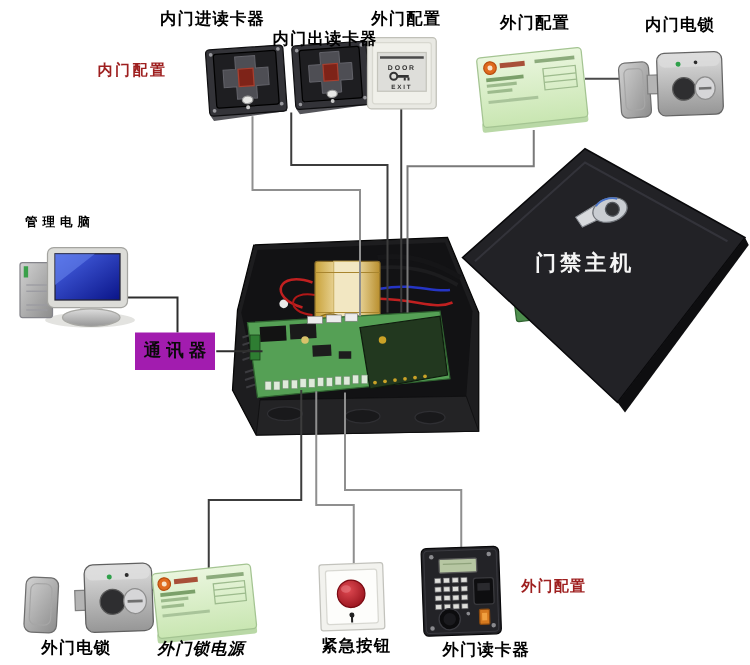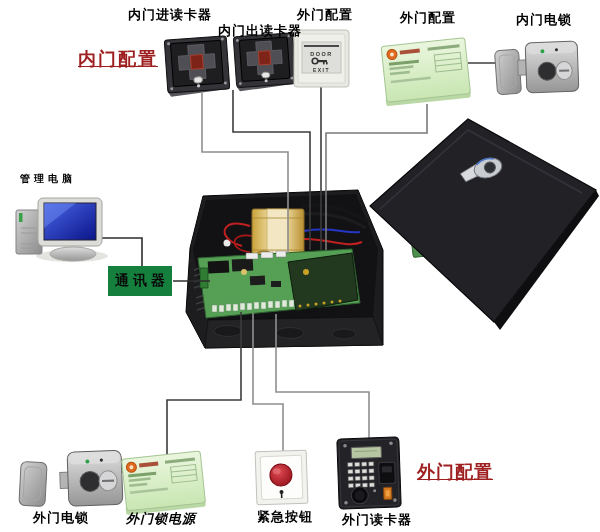--- a/index.html
+++ b/index.html
@@ -1,25 +1,25 @@
 <!DOCTYPE html>
 <html><head>
 <meta charset="utf-8">
 <style>
   html,body{margin:0;padding:0;background:#fff;}
   .stage{position:relative;width:600px;height:528px;background:#ffffff;overflow:hidden;
          font-family:"Liberation Sans",sans-serif;}
   .stage svg{position:absolute;left:0;top:0;}
   .lbl{position:absolute;white-space:nowrap;color:#000;font-weight:bold;font-size:13px;
        letter-spacing:1px;line-height:1;}
-  .lbl-red{position:absolute;white-space:nowrap;color:#9e1f1f;font-weight:bold;font-size:18px;
-       letter-spacing:2px;line-height:1;font-family:"DejaVu Serif","Liberation Serif",serif;text-decoration:underline;}
+  .lbl-red{position:absolute;white-space:nowrap;color:#9e1f1f;font-weight:bold;font-size:12px;
+       letter-spacing:2px;line-height:1;font-family:"DejaVu Serif","Liberation Serif",serif;}
   .lbl-white{position:absolute;white-space:nowrap;color:#f5f5f5;font-weight:bold;font-size:17px;
        letter-spacing:3px;line-height:1;}
-  .comm-box{position:absolute;left:108px;top:266px;width:64px;height:30px;background:#15803d;
+  .comm-box{position:absolute;left:108px;top:266px;width:64px;height:30px;background:#a21caf;
        display:flex;align-items:center;justify-content:center;color:#0a0a0a;font-weight:bold;
        font-size:14px;letter-spacing:4px;padding-left:4px;box-sizing:border-box;}
 </style>
 </head>
 <body>
 
 <div class="stage">
 
 <svg width="600" height="532" viewBox="0 0 600 532">
   <defs>
@@ -333,19 +333,20 @@
   <div class="lbl" style="left:400px;top:11px;">外门配置</div>
   <div class="lbl" style="left:516px;top:13px;">内门电锁</div>
   <div class="lbl-red" style="left:78px;top:50px;">内门配置</div>
 
   <div class="lbl" style="left:20px;top:174px;font-size:10px;letter-spacing:4px;">管理电脑</div>
 
   <div class="comm-box">
     <span>通讯器</span>
   </div>
 
+  <div class="lbl-white" style="left:428px;top:202px;">门禁主机</div>
 
   <div class="lbl" style="left:33px;top:511px;text-align:right;">外门电锁</div>
   <div class="lbl" style="left:126px;top:512px;font-style:italic;">外门锁电源</div>
   <div class="lbl" style="left:257px;top:510px;">紧急按钮</div>
-  <div class="lbl" style="left:342px;top:513px;">外门读卡器</div>
+  <div class="lbl" style="left:354px;top:513px;">外门读卡器</div>
   <div class="lbl-red" style="left:417px;top:463px;letter-spacing:1px;">外门配置</div>
 </div>
 
 </body></html>

